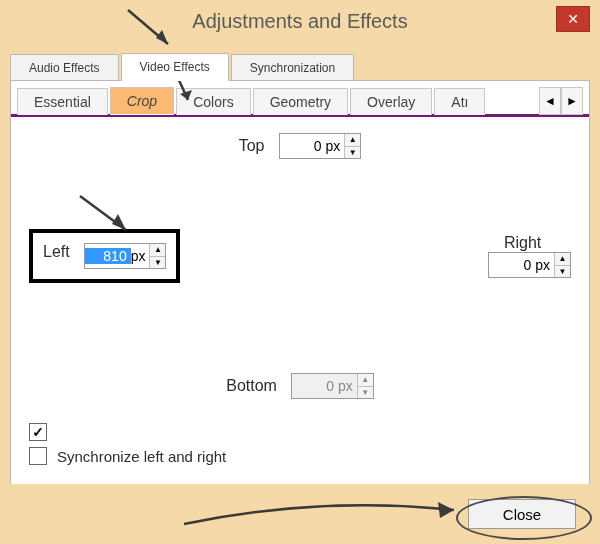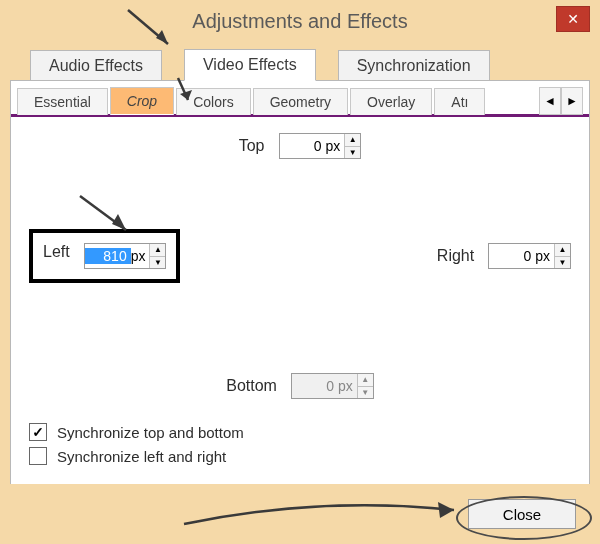--- a/index.html
+++ b/index.html
@@ -45,26 +45,25 @@
     margin: 4px 10px 0 10px;
     align-items: flex-end;
     height: 34px;
   }
   .primary-tab {
     padding: 6px 18px;
     border: 1px solid #b8b8b8;
     border-bottom: none;
     background: #f2f2f2;
     color: #3c3c3c;
-    font-size: 16px;
+    font-size: 12px;
     margin-right: 2px;
     cursor: pointer;
     position: relative;
     top: 1px;
-    margin-left: 20px;
   }
   .primary-tab.active {
     background: #ffffff;
     z-index: 2;
     border-bottom: 1px solid #fff;
   }
   .panel {
     margin: 0 10px 0 10px;
     background: #ffffff;
     border: 1px solid #b8b8b8;
@@ -305,21 +304,21 @@
           <div class="spin-btns">
             <div class="spin-btn">
                 <span>▲</span>
               </div>
             <div class="spin-btn">
                 <span>▼</span>
               </div>
           </div>
         </div>
       </div>
-      <div style="display:flex;align-items:center;">
+      <div style="display:flex;align-items:center;flex-direction:column;">
         <span class="field-label">Right</span>
         <div class="spin-group">
           <span class="spin-val">0</span>
           <span class="spin-unit">px</span>
           <div class="spin-btns">
             <div class="spin-btn">
                 <span>▲</span>
               </div>
             <div class="spin-btn">
                 <span>▼</span>
@@ -340,21 +339,20 @@
             </div>
           <div class="spin-btn">
               <span>▼</span>
             </div>
         </div>
       </div>
     </div>
 
     <div class="chk-row">
       <div class="chk checked"></div>
-      <span class="chk-label">Synchronize top and bottom</span>
     </div>
     <div class="chk-row">
       <div class="chk"></div>
       <span class="chk-label">Synchronize left and right</span>
     </div>
   </div>
 </div>
 
 <div class="footer">
   <div class="close-btn">

